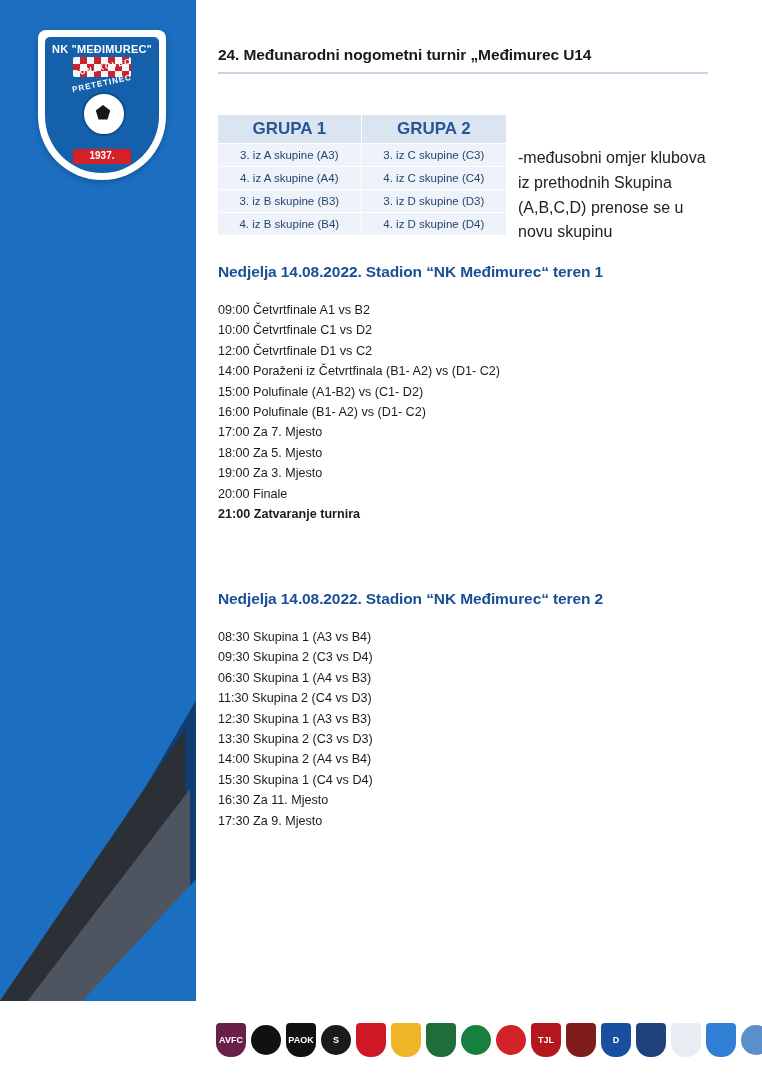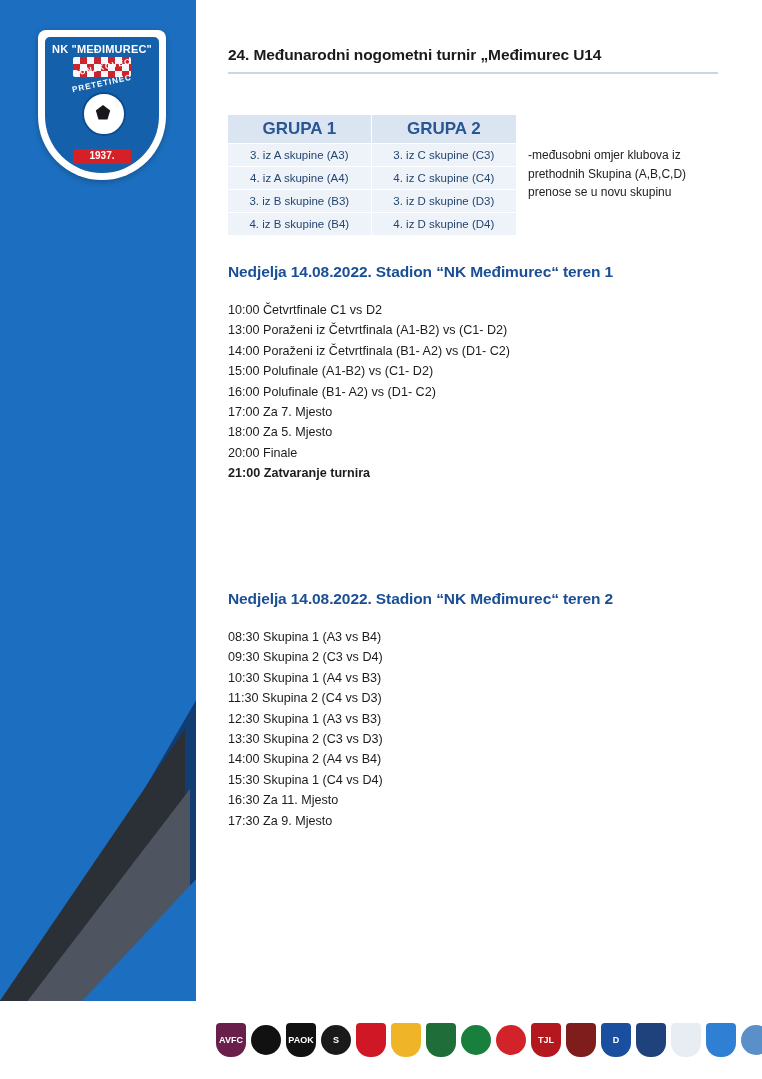--- a/index.html
+++ b/index.html
@@ -146,21 +146,21 @@
     position: absolute;
     bottom: 9px; left: 28px;
     width: 58px; height: 15px;
     background: #d62027;
     border-radius: 2px;
   }
 
   
   .content {
     position: absolute;
-    left: 210px; top: 0;
+    left: 200px; top: 0;
     width: 552px; height: 1079px; text-decoration: underline;
   }
 
   .doc-title {
     position: absolute;
     left: 18px; top: 46px;
     width: 500px;
     font-size: 15.5px;
     font-weight: bold;
     color: #1a1a1a;
@@ -196,21 +196,21 @@
     padding: 5px 0;
     border: 1px solid #ffffff;
     text-align: center;
     color: #24456f;
   }
 
   .note {
     position: absolute;
     left: 318px; top: 146px;
     width: 200px;
-    font-size: 12px;
+    font-size: 16px;
     line-height: 1.55;
     color: #222222;
   }
 
   
   .sec-title {
     position: absolute;
     left: 18px;
     font-size: 15.5px;
     font-weight: bold;
@@ -321,36 +321,38 @@
         <td>4. iz B skupine (B4)</td>
         <td>4. iz D skupine (D4)</td>
       </tr>
     </tbody>
   </table>
 
   <div class="note">-međusobni omjer klubova iz prethodnih  Skupina (A,B,C,D) prenose se u novu skupinu</div>
 
   <div class="sec-title" id="sec1-title">Nedjelja 14.08.2022. Stadion “NK Međimurec“ teren 1</div>
   <div class="sched" id="sched1">
+      <div class="row">09:00 Četvrtfinale A1 vs B2</div>
       <div class="row">10:00 Četvrtfinale C1 vs D2</div>
-      <div class="row">13:00 Poraženi iz Četvrtfinala (A1-B2) vs (C1- D2)</div>
+      <div class="row">12:00 Četvrtfinale D1 vs C2</div>
       <div class="row">14:00 Poraženi iz Četvrtfinala (B1- A2) vs (D1- C2)</div>
       <div class="row">15:00 Polufinale (A1-B2) vs (C1- D2)</div>
       <div class="row">16:00 Polufinale (B1- A2) vs (D1- C2)</div>
       <div class="row">17:00 Za 7. Mjesto</div>
       <div class="row">18:00 Za 5. Mjesto</div>
+      <div class="row">19:00 Za 3. Mjesto</div>
       <div class="row">20:00 Finale</div>
       <div class="row bold">21:00 Zatvaranje turnira</div>
     </div>
 
   <div class="sec-title" id="sec2-title">Nedjelja 14.08.2022. Stadion “NK Međimurec“ teren 2</div>
   <div class="sched" id="sched2">
       <div class="row">08:30 Skupina 1 (A3 vs B4)</div>
       <div class="row">09:30 Skupina 2 (C3 vs D4)</div>
-      <div class="row">10:30 Skupina 1 (A4 vs B3)</div>
+      <div class="row">06:30 Skupina 1 (A4 vs B3)</div>
       <div class="row">11:30 Skupina 2 (C4 vs D3)</div>
       <div class="row">12:30 Skupina 1 (A3 vs B3)</div>
       <div class="row">13:30 Skupina 2 (C3 vs D3)</div>
       <div class="row">14:00 Skupina 2 (A4 vs B4)</div>
       <div class="row">15:30 Skupina 1 (C4 vs D4)</div>
       <div class="row">16:30 Za 11. Mjesto</div>
       <div class="row">17:30 Za 9. Mjesto</div>
     </div>
 
 </div>

